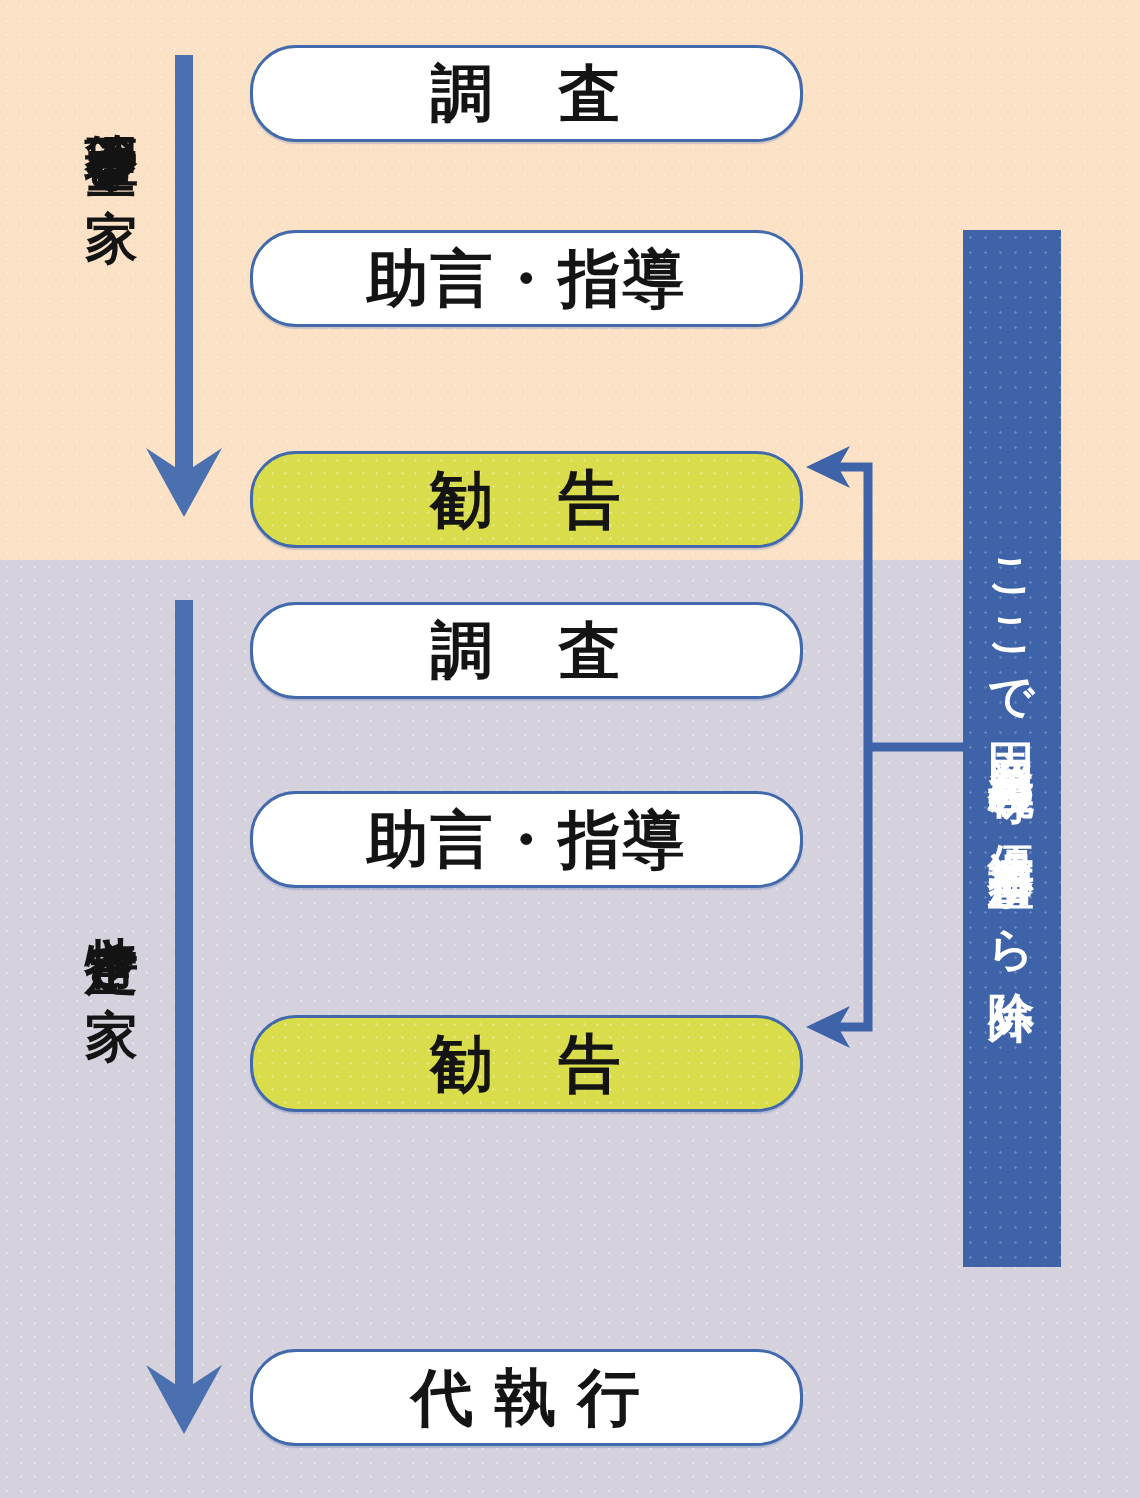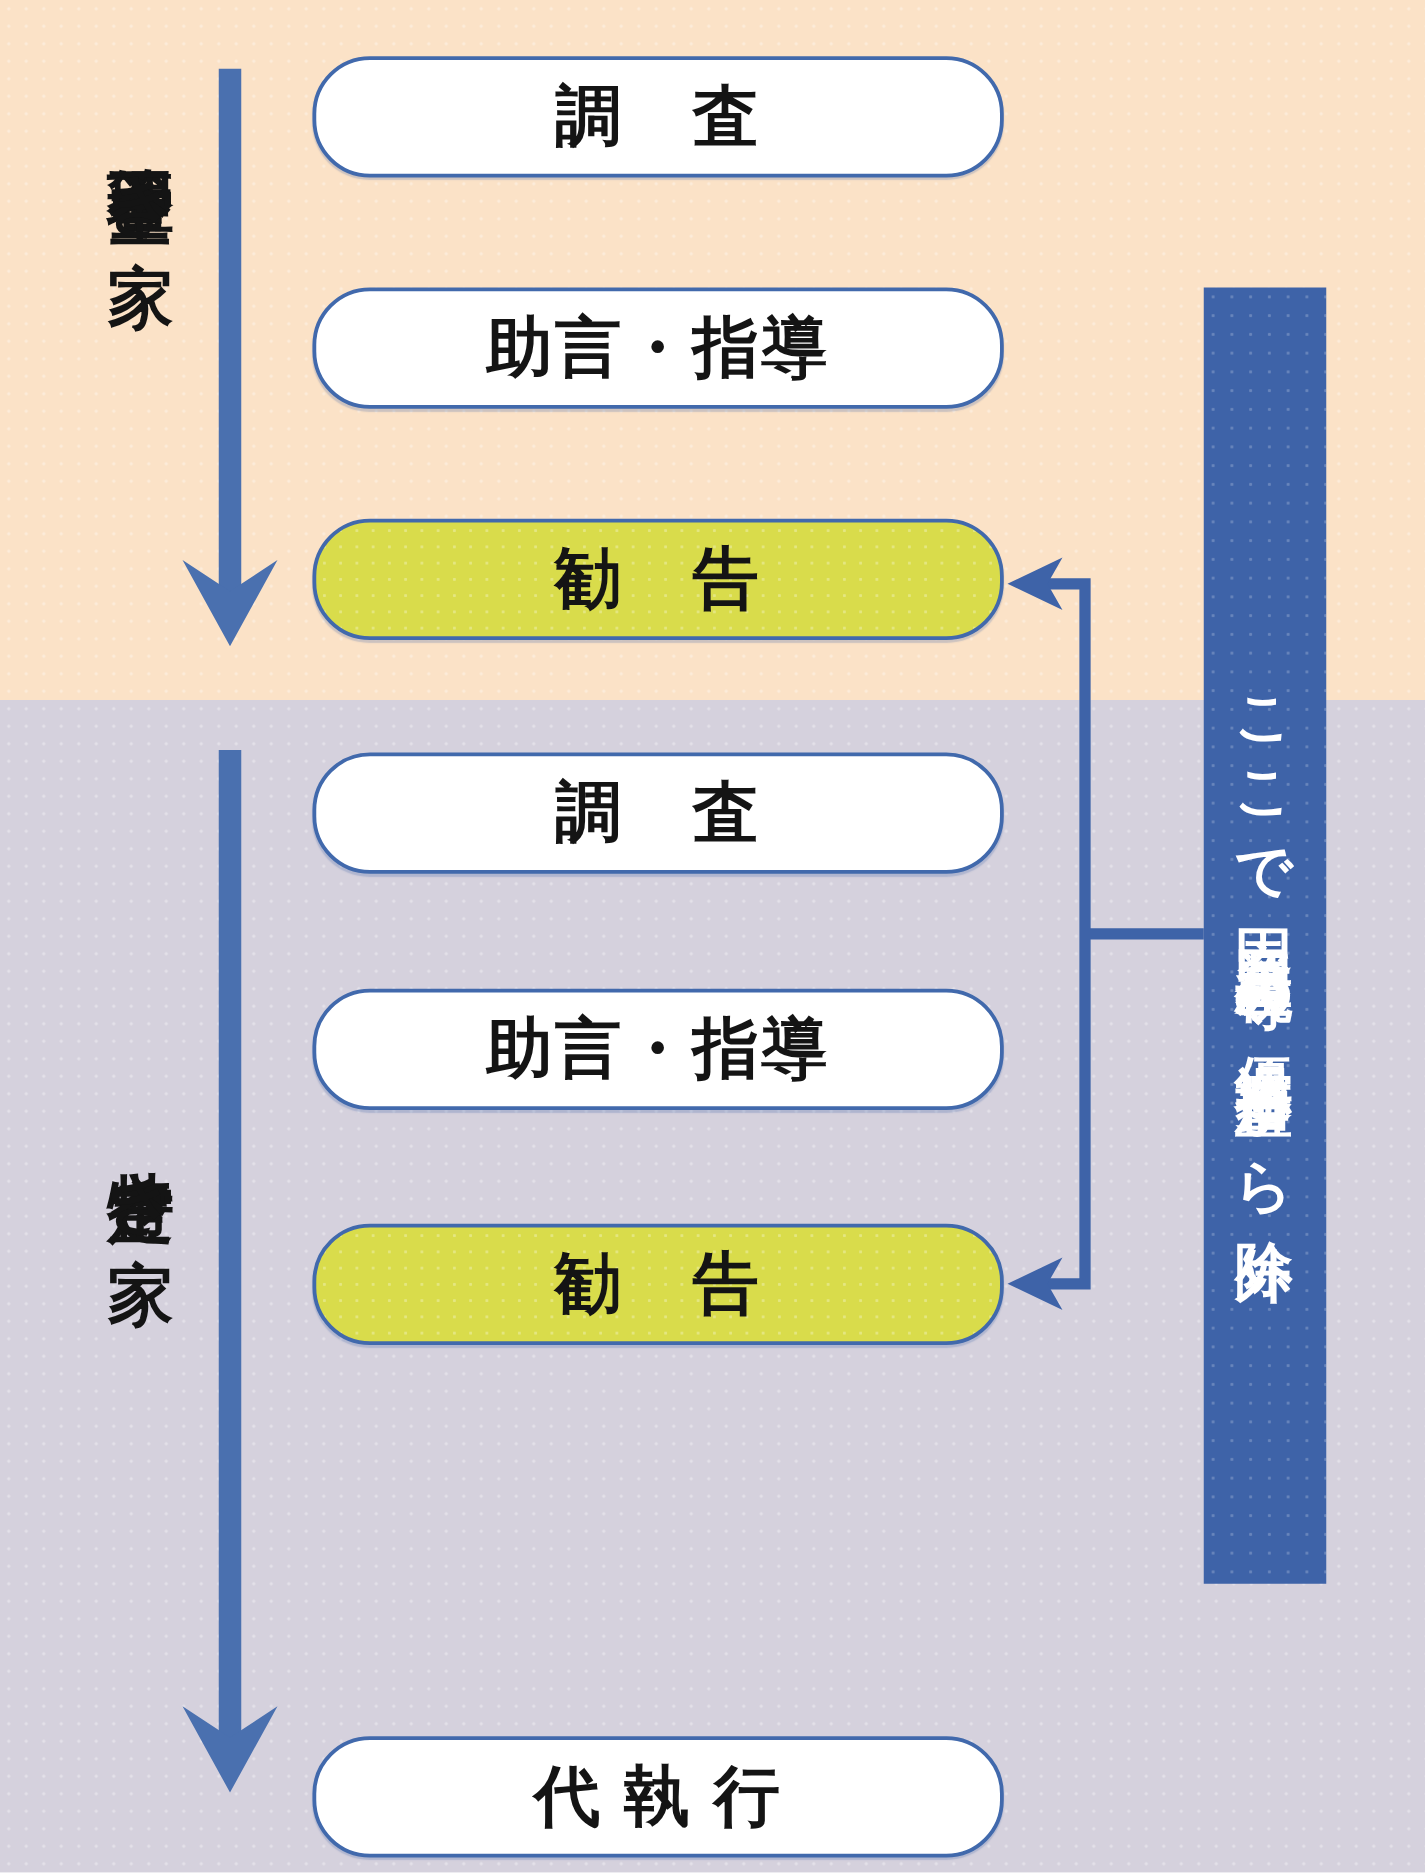--- a/index.html
+++ b/index.html
@@ -21,37 +21,38 @@
   }
   .svg-layer{position:absolute;left:0;top:0;width:1140px;height:1498px;pointer-events:none;}
 
   .flow-box{
     position:absolute;left:250px;width:553px;height:97px;
     box-sizing:border-box;
     background:#FFFFFF;
     border:3px solid #4169AC;
     border-radius:46px;
     display:flex;align-items:center;justify-content:center;
-    font-size:53px;font-weight:600;color:#141414;
+    font-size:62px;font-weight:600;color:#141414;
     letter-spacing:2px;
     box-shadow:0 2px 1px rgba(62,99,168,0.25);
   }
   .flow-box.highlight{
     background:#D9DC4B;
     background-image:radial-gradient(rgba(255,255,255,0.30) 1px,transparent 1.5px);
     background-size:13px 13px;
+    margin-top:36px;
   }
   .box-1{top:45px;}
   .box-2{top:230px;}
   .box-3{top:415px;}
   .box-4{top:602px;}
   .box-5{top:791px;}
   .box-6{top:979px;}
   .box-7{top:1163px;}
-  .box-8{top:1349px;margin-top:40px;}
+  .box-8{top:1349px;}
 
   .side-label{
     position:absolute;left:86px;
     writing-mode:vertical-rl;text-orientation:upright;
     font-size:53px;font-weight:600;color:#141414;
     letter-spacing:2px;line-height:1;
   }
   .side-label-1{top:92px;}
   .side-label-2{top:894px;}
 

